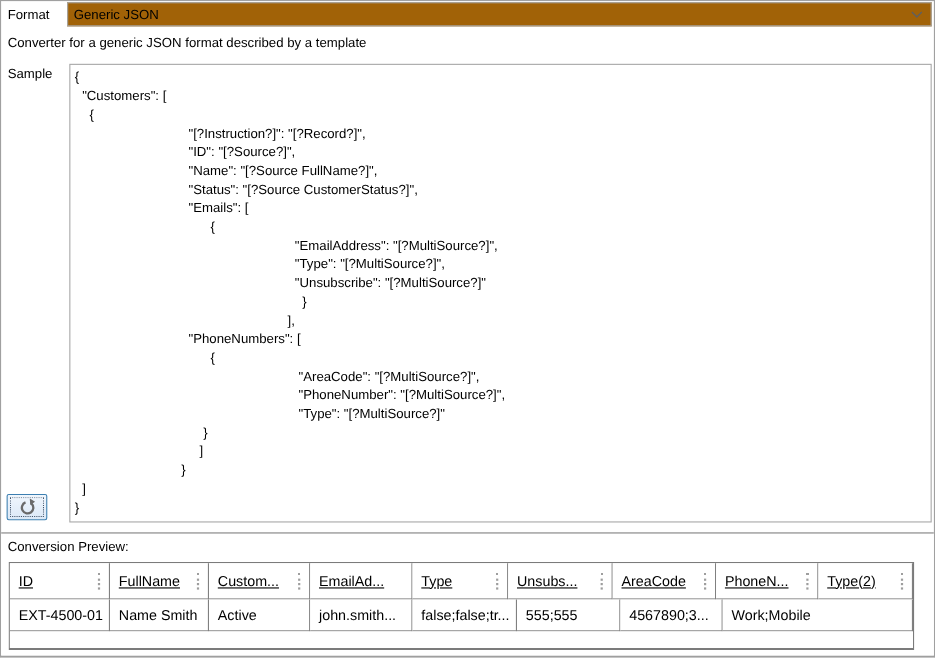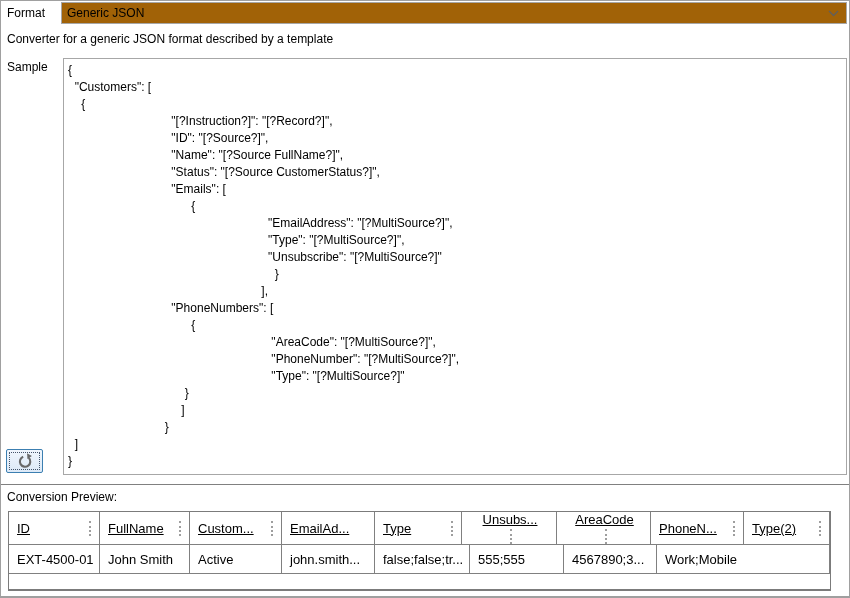--- a/index.html
+++ b/index.html
@@ -143,40 +143,40 @@
             <span class="kebab"></span>
           </div>
           <div class="cell" style="width: 93px; gap: 29px;">
             <span>EmailAd...</span>
             <span class="kebab"></span>
           </div>
           <div class="cell" style="width: 87px;">
             <span>Type</span>
             <span class="kebab"></span>
           </div>
-          <div class="cell" style="width: 95px; flex-direction: column;">
+          <div class="cell" style="width: 95px;">
             <span>Unsubs...</span>
             <span class="kebab"></span>
           </div>
-          <div class="cell" style="width: 94px; flex-direction: column;">
+          <div class="cell" style="width: 94px;">
             <span>AreaCode</span>
             <span class="kebab"></span>
           </div>
           <div class="cell" style="width: 93px;">
             <span>PhoneN...</span>
             <span class="kebab"></span>
           </div>
           <div class="cell" style="width: 88px;">
             <span>Type(2)</span>
             <span class="kebab"></span>
           </div>
         </div>
       <div class="grid-row data">
           <div class="cell" style="width: 91px;">EXT-4500-01</div>
-          <div class="cell" style="width: 90px;">John Smith</div>
+          <div class="cell" style="width: 90px;">Name Smith</div>
           <div class="cell" style="width: 92px;">Active</div>
           <div class="cell" style="width: 93px;">john.smith...</div>
           <div class="cell" style="width: 95px;">false;false;tr...</div>
           <div class="cell" style="width: 94px;">555;555</div>
           <div class="cell" style="width: 93px;">4567890;3...</div>
           <div class="cell" style="width: 88px;">Work;Mobile</div>
         </div>
       <div class="empty-row"></div>
     </div>
   </div>

